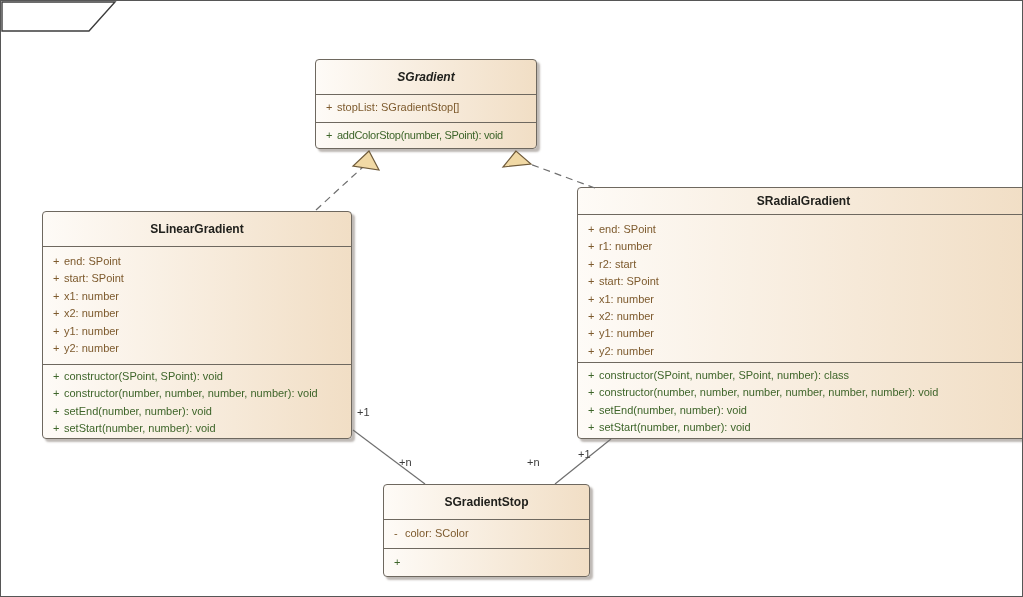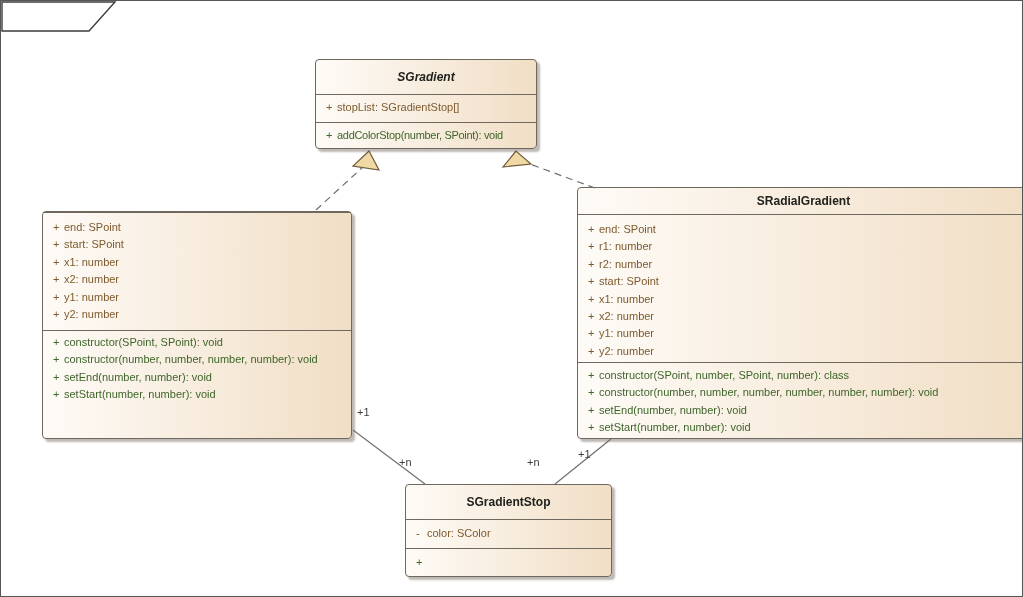--- a/index.html
+++ b/index.html
@@ -59,20 +59,23 @@
       </div>
     <div class="cls-section ops tight" style="height:28px;padding-top:4px">
         <div class="member">
           <span class="vis">+</span>
           <span class="mtext">addColorStop(number, SPoint): void</span>
         </div>
       </div>
   </div>
 
   <div class="uml-class" style="left:41px;top:210px;width:310px;height:228px">
+    <div class="cls-header" style="height:34px">
+      <span class="cls-title">SLinearGradient</span>
+    </div>
     <div class="cls-section attrs" style="height:118px;padding-top:6px">
         <div class="member">
           <span class="vis">+</span>
           <span class="mtext">end: SPoint</span>
         </div>
         <div class="member">
           <span class="vis">+</span>
           <span class="mtext">start: SPoint</span>
         </div>
         <div class="member">
@@ -120,21 +123,21 @@
         <div class="member">
           <span class="vis">+</span>
           <span class="mtext">end: SPoint</span>
         </div>
         <div class="member">
           <span class="vis">+</span>
           <span class="mtext">r1: number</span>
         </div>
         <div class="member">
           <span class="vis">+</span>
-          <span class="mtext">r2: number</span>
+          <span class="mtext">r2: start</span>
         </div>
         <div class="member">
           <span class="vis">+</span>
           <span class="mtext">start: SPoint</span>
         </div>
         <div class="member">
           <span class="vis">+</span>
           <span class="mtext">x1: number</span>
         </div>
         <div class="member">
@@ -163,21 +166,21 @@
           <span class="vis">+</span>
           <span class="mtext">setEnd(number, number): void</span>
         </div>
         <div class="member">
           <span class="vis">+</span>
           <span class="mtext">setStart(number, number): void</span>
         </div>
       </div>
   </div>
 
-  <div class="uml-class" style="left:404px;top:483px;width:207px;height:93px">
+  <div class="uml-class" style="left:382px;top:483px;width:207px;height:93px">
     <div class="cls-header" style="height:34px">
       <span class="cls-title">SGradientStop</span>
     </div>
     <div class="cls-section attrs" style="height:29px;padding-top:5px">
         <div class="member">
           <span class="vis">-</span>
           <span class="mtext">color: SColor</span>
         </div>
       </div>
     <div class="cls-section ops tight" style="height:30px;padding-top:5px">

